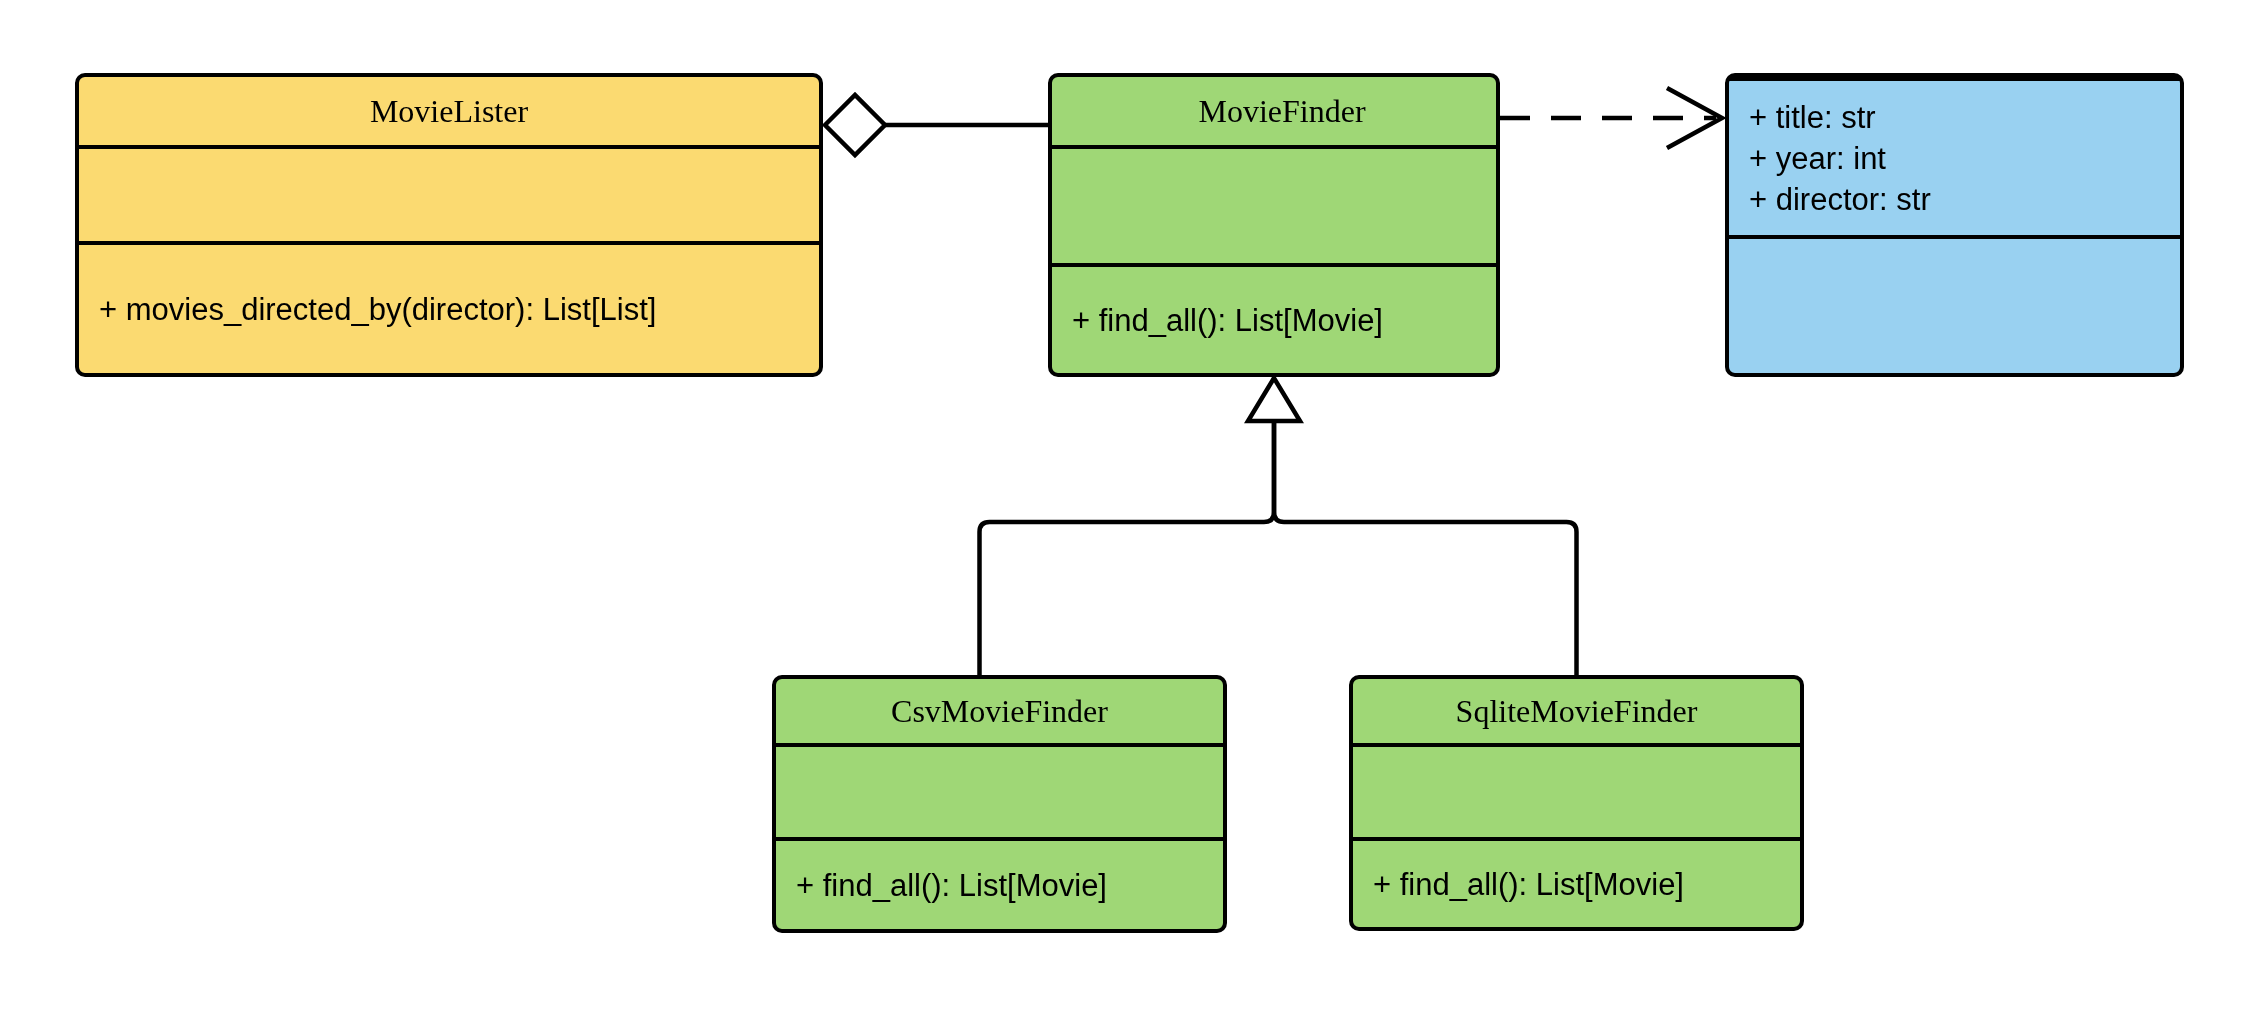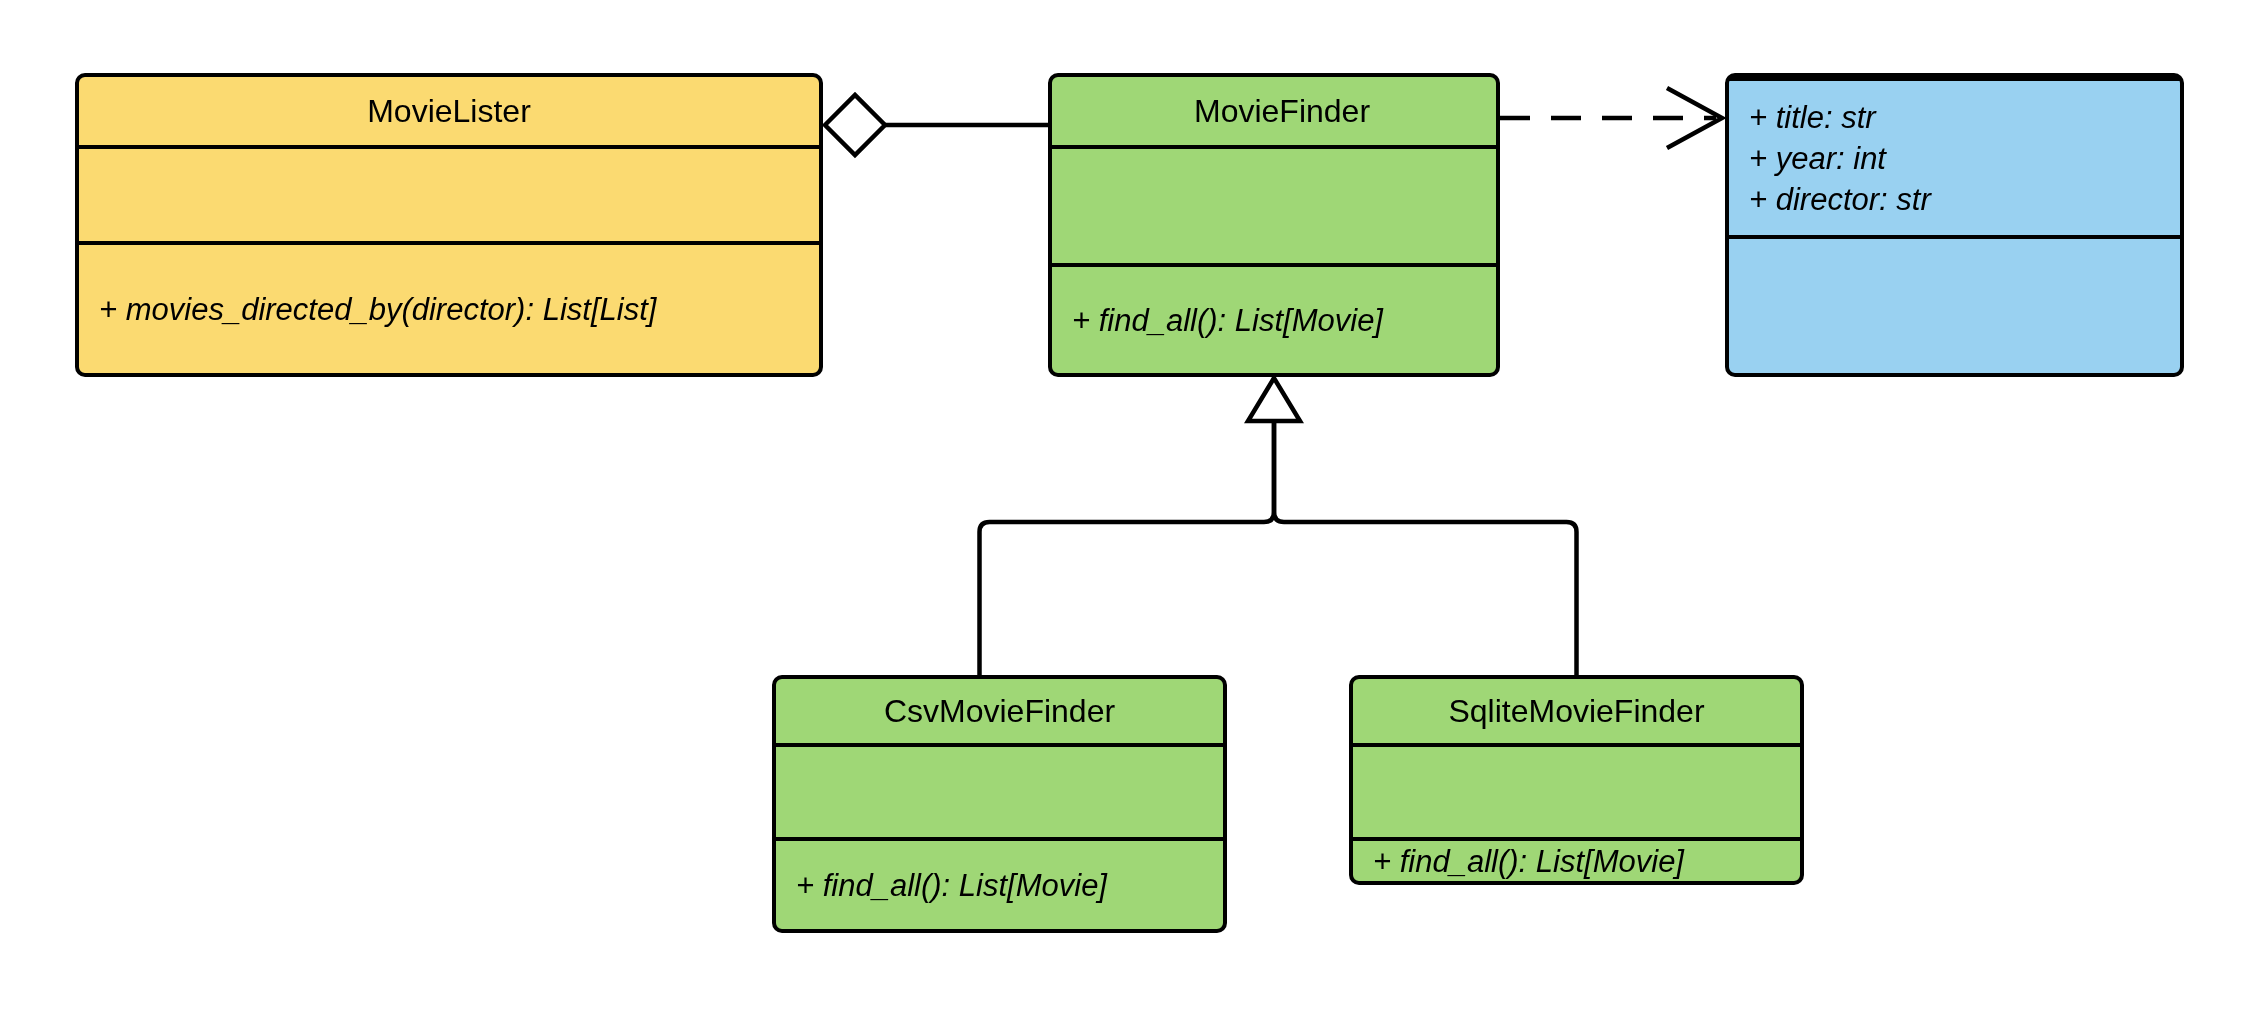--- a/index.html
+++ b/index.html
@@ -34,38 +34,39 @@
     box-sizing: border-box;
     display: flex;
     flex-direction: column;
     justify-content: center;
   }
   .sec-title {
     align-items: center;
     font-size: 32px;
     line-height: 36px;
     text-align: center;
+    font-family: Liberation Serif, serif;
   }
   .sec-attrs, .sec-methods {
     border-top: 4px solid #000000;
     padding-left: 20px;
     padding-right: 8px;
     font-size: 31px;
     line-height: 41px;
     align-items: flex-start;
   }
   .sec-methods { flex: 1 1 auto; }
-  .member { white-space: nowrap; font-style: italic; }
+  .member { white-space: nowrap; }
 
   
   #box-movielister   { left: 75px;   top: 73px;  width: 748px; height: 304px; background: #FBDA71; }
   #box-moviefinder   { left: 1048px; top: 73px;  width: 452px; height: 304px; background: #9FD776; }
   #box-movie         { left: 1725px; top: 73px;  width: 459px; height: 304px; background: #99D1F1; }
   #box-csvfinder     { left: 772px;  top: 675px; width: 455px; height: 258px; background: #9FD776; }
-  #box-sqlitefinder  { left: 1349px; top: 675px; width: 455px; height: 210px; background: #9FD776; }
+  #box-sqlitefinder  { left: 1349px; top: 675px; width: 455px; height: 256px; background: #9FD776; }
 
   #box-movielister  .sec-title { flex: 0 0 68px; }
   #box-movielister  .sec-attrs { flex: 0 0 96px; }
   #box-moviefinder  .sec-title { flex: 0 0 68px; padding-left: 16px; }
   #box-moviefinder  .sec-attrs { flex: 0 0 118px; }
   #box-movie        .sec-title { flex: 0 0 68px; }
   #box-movie        .sec-attrs { flex: 0 0 158px; }
   #box-csvfinder    .sec-title { flex: 0 0 64px; }
   #box-csvfinder    .sec-attrs { flex: 0 0 94px; }
   #box-sqlitefinder .sec-title { flex: 0 0 64px; }

